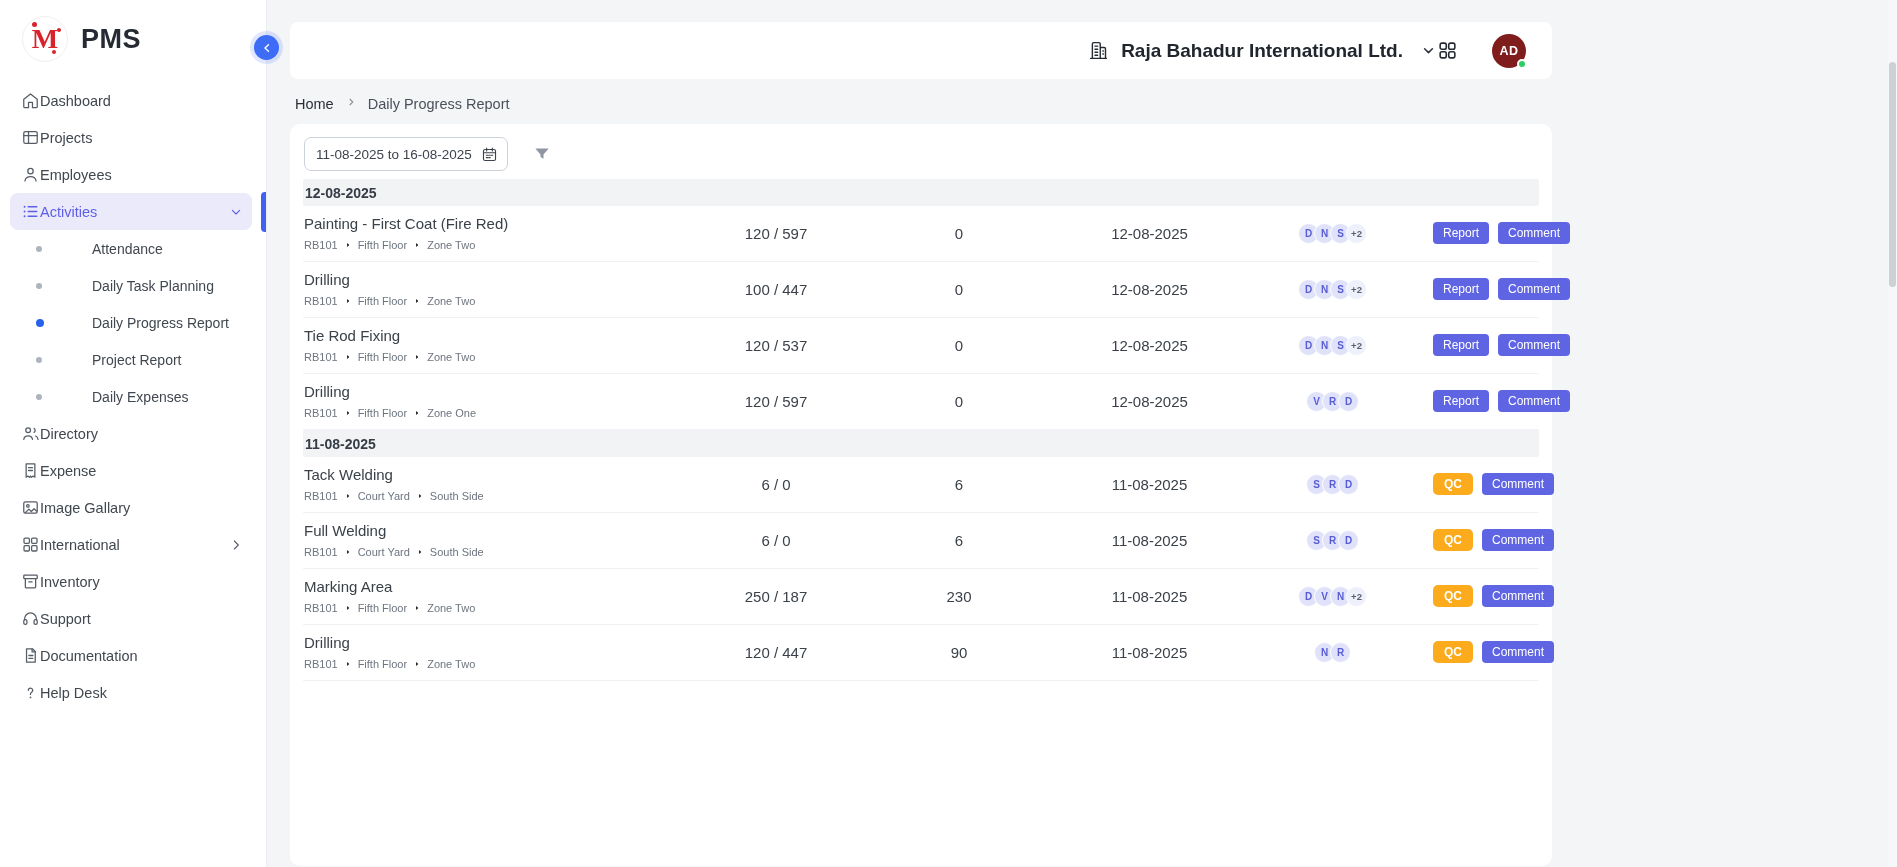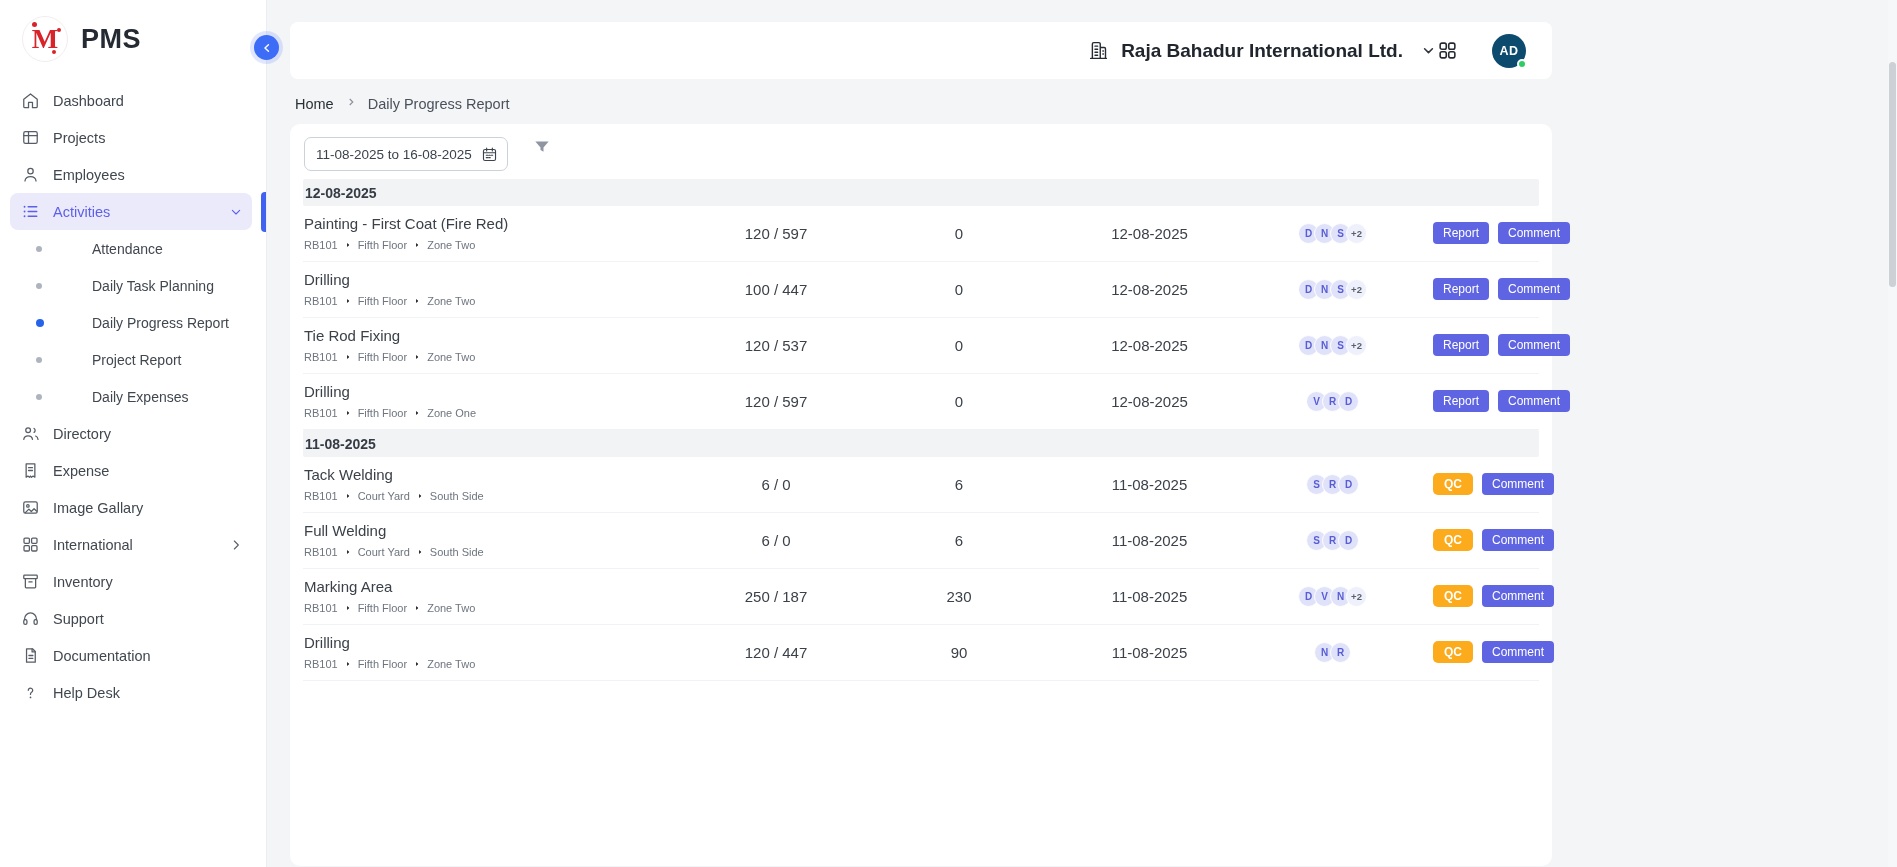--- a/index.html
+++ b/index.html
@@ -28,21 +28,21 @@
     display: flex; align-items: center; justify-content: center; background: #fff; }
   .logo-m { font-size: 28px; font-weight: 800; color: var(--logo-red); font-family: "Liberation Serif", serif; }
   .logo-badge .dot { position: absolute; background: var(--logo-red); border-radius: 50%; }
   .logo-badge .d1 { width: 5px; height: 5px; top: 5px; left: 9px; }
   .logo-badge .d2 { width: 4px; height: 4px; top: 11px; right: 6px; }
   .logo-badge .d3 { width: 4px; height: 4px; bottom: 7px; right: 11px; }
   .logo-text { font-size: 27px; font-weight: 800; color: #262b33; letter-spacing: 0.5px; }
 
   #sidebar-nav { margin-top: 8px; }
   .nav-item {
-    display: flex; align-items: center; gap: 13px; height: 37px;
+    display: flex; align-items: center; height: 37px;
     margin: 0 14px 0 10px; padding: 0 8px 0 11px; border-radius: 8px;
     color: #40474f; font-size: 14.5px; cursor: pointer; position: relative;
   }
   .nav-item .nav-icon { width: 19px; height: 19px; color: #565d66; flex: 0 0 19px; display: flex; }
   .nav-item.active { background: #eaeafb; color: #5d5fe8; }
   .nav-item.active .nav-icon, .nav-item.active .nav-chev { color: #5d5fe8; }
   .nav-item.active::after {
     content: ""; position: absolute; right: -14px; top: 50%; transform: translateY(-50%);
     width: 5px; height: 40px; background: var(--active-indicator); border-radius: 4px 0 0 4px;
   }
@@ -71,37 +71,37 @@
   }
   .company-select { display: flex; align-items: center; gap: 12px; cursor: pointer; }
   .icon { display: flex; }
   .icon-building { width: 21px; height: 21px; color: #262b33; }
   .company-name { font-size: 19px; font-weight: 700; color: #21262e; }
   .icon-chevdown-lg { width: 17px; height: 17px; color: #30353d; margin-left: 5px; }
   .icon-chevdown-lg svg { stroke-width: 2.2; }
   .topbar-right { display: flex; align-items: center; gap: 34px; }
   .icon-apps { width: 21px; height: 21px; color: #262b33; cursor: pointer; }
   .icon-apps svg { stroke-width: 1.8; }
-  .avatar { position: relative; width: 34px; height: 34px; border-radius: 50%; background: #0c4a6e;
+  .avatar { position: relative; width: 34px; height: 34px; border-radius: 50%; background: #7f1d1d;
     display: flex; align-items: center; justify-content: center; cursor: pointer; }
   .avatar-initials { color: #fff; font-size: 12.5px; font-weight: 700; letter-spacing: .5px; }
   .status-dot { position: absolute; right: -1px; bottom: -1px; width: 10px; height: 10px;
     background: var(--online-green); border: 2px solid #fff; border-radius: 50%; }
 
   .breadcrumb { display: flex; align-items: flex-start; gap: 11px; margin: 17px 0 8px 5px; font-size: 14.5px; }
   .crumb-home { color: #2a2f36; font-weight: 500; cursor: pointer; }
   .crumb-sep { width: 12px; height: 12px; color: #8b929c; display: flex; }
   .crumb-sep svg { stroke-width: 2.4; }
   .crumb-current { color: #4a515b; }
 
   .card {
     margin-top: 12px; background: #fff; border-radius: 10px;
     padding: 13px 13px 0; min-height: 742px;
   }
-  .filter-row { display: flex; gap: 24px; padding: 0 0 8px 1px; }
+  .filter-row { display: flex; align-items: center; gap: 24px; padding: 0 0 8px 1px; }
   .date-input {
     display: inline-flex; align-items: center; justify-content: space-between;
     width: 204px; height: 34px; border: 1.3px solid #ccd2da; border-radius: 7px;
     padding: 0 9px 0 11px; font-size: 13.5px; color: #3c434c; background: #fff; cursor: pointer;
   }
   .icon-calendar { width: 17px; height: 17px; color: #3c434c; }
   .icon-funnel { width: 20px; height: 20px; cursor: pointer; display: flex; }
   .icon-funnel svg { fill: #8f96a1; stroke: none; }
 
   .grid-cols { display: grid; grid-template-columns: 370px 150px 160px 165px 145px 1fr; }

